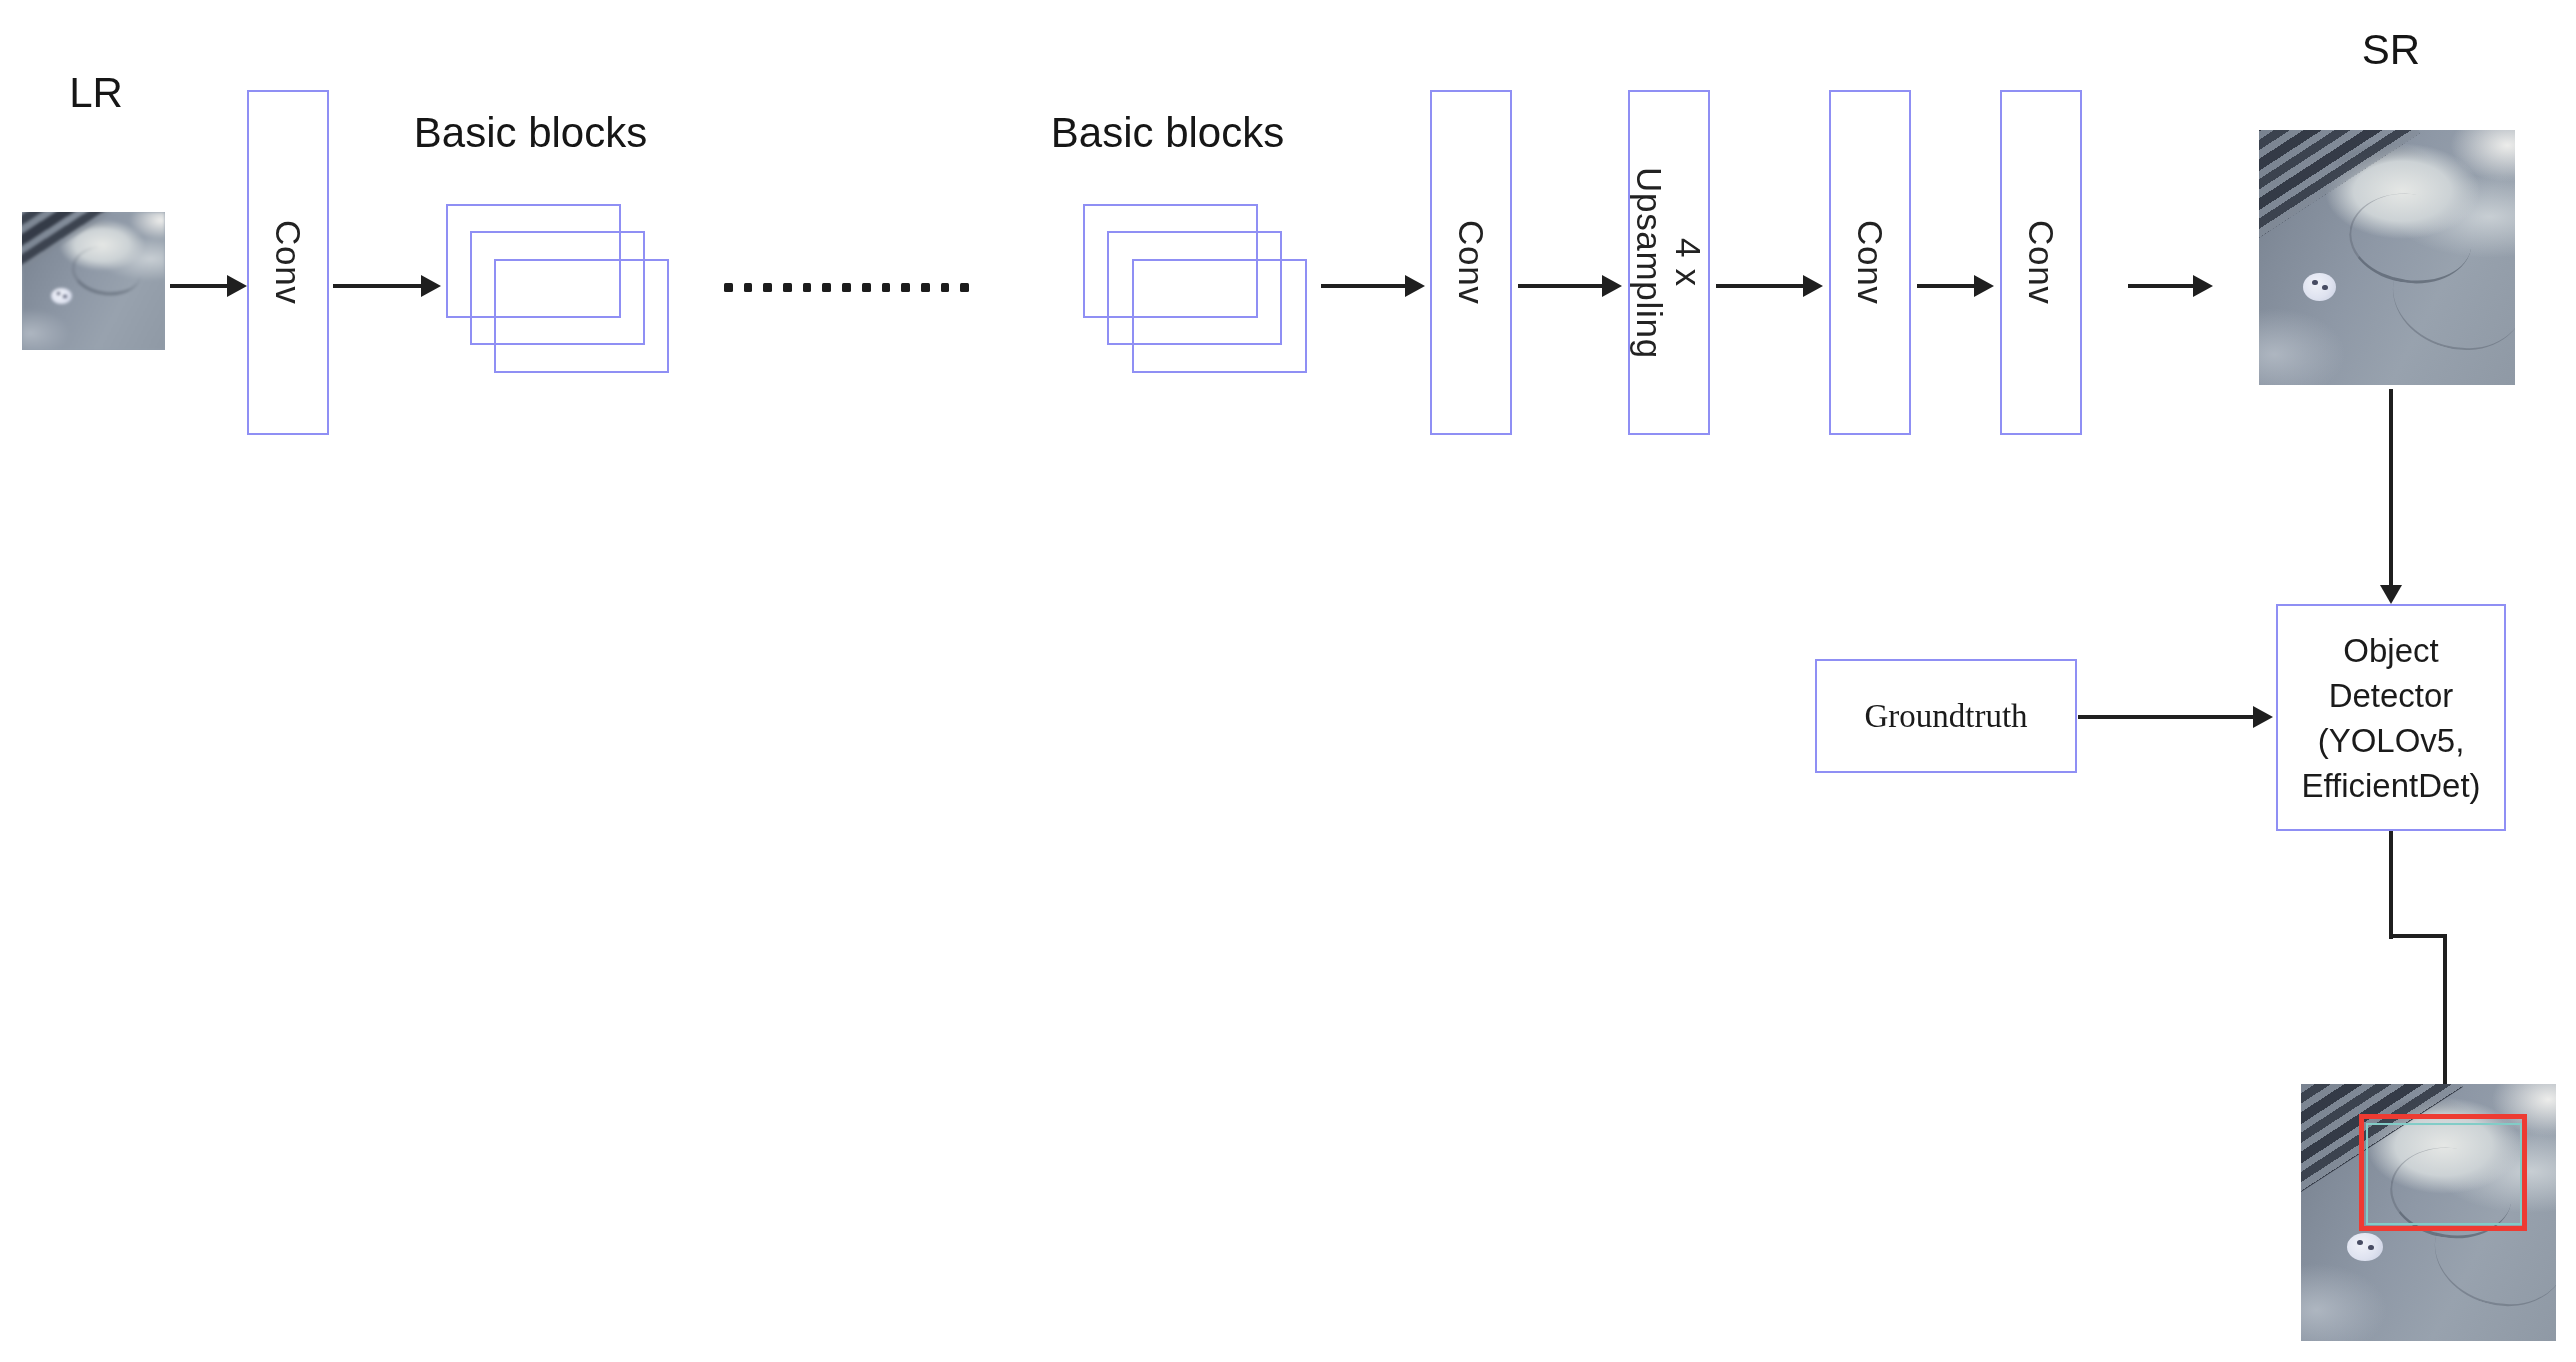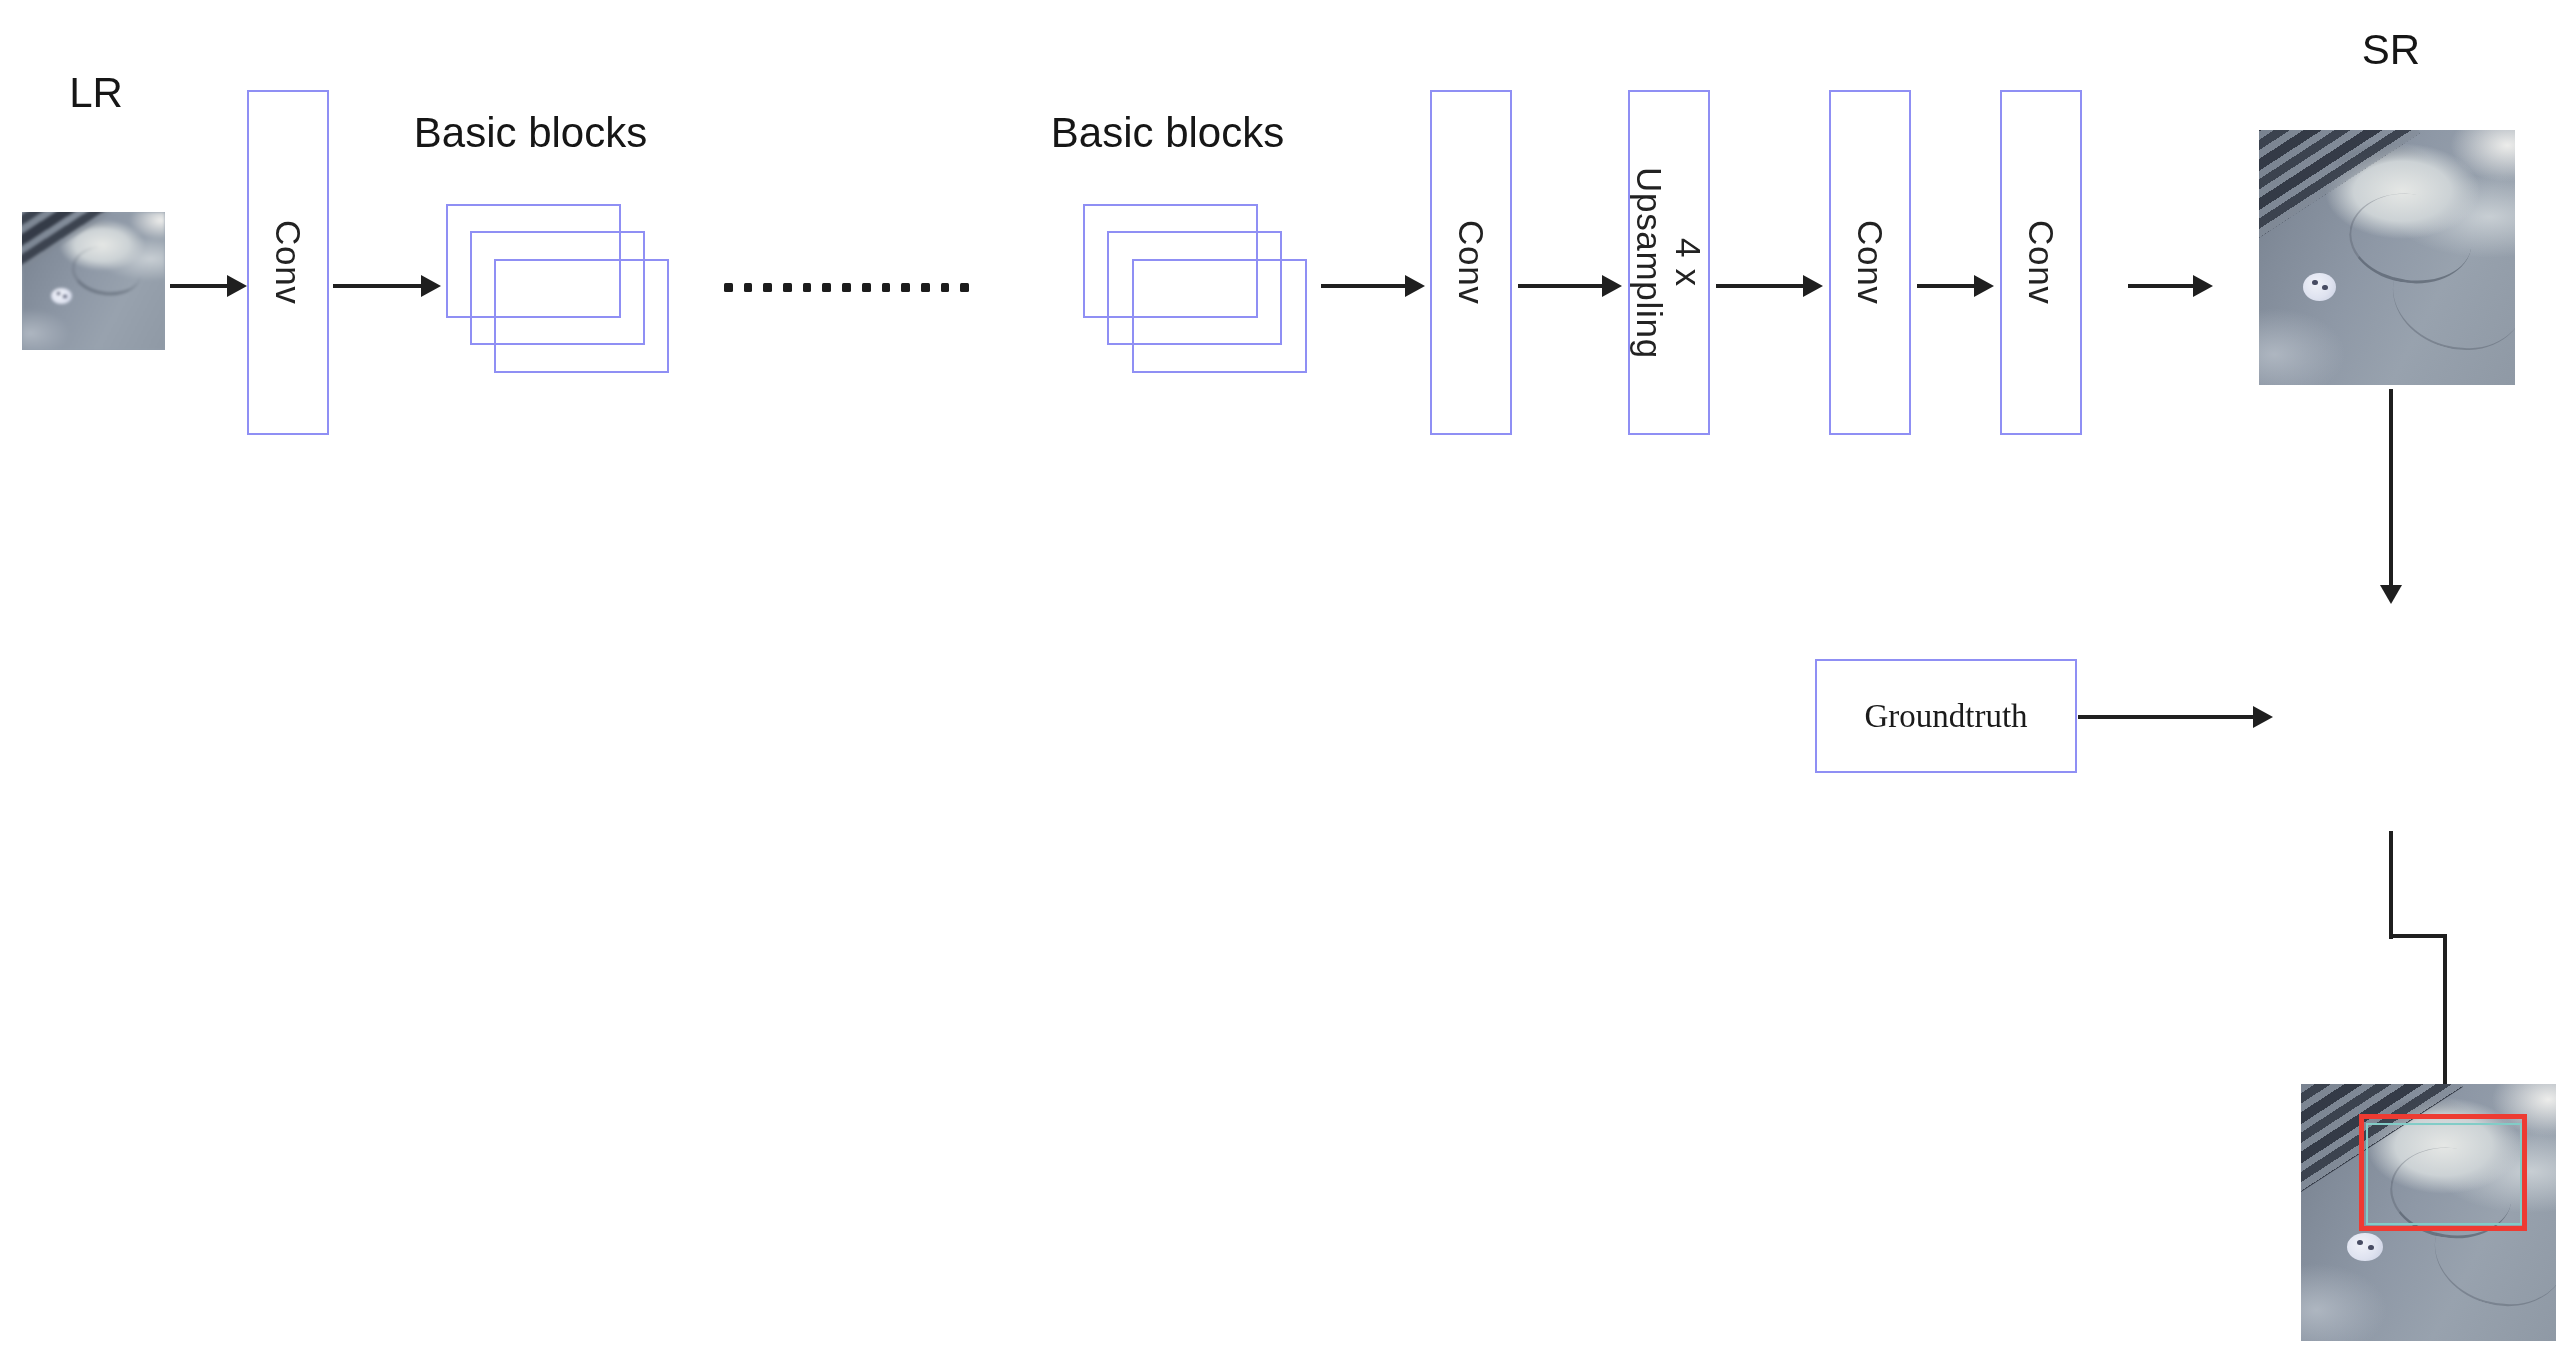--- a/index.html
+++ b/index.html
@@ -172,20 +172,26 @@
     <div class="photo-inner">
       <div class="curb"></div>
       <div class="crack"></div>
       <div class="crack2"></div>
       <div class="disc" style="left:17%;top:56%;width:13%;height:11%;"></div>
     </div>
   </div>
 
   <div class="varrow" style="left:2389px;top:389px;height:196px;"></div>
 
+  <div class="node detector">
+    <div>Object</div>
+    <div>Detector</div>
+    <div>(YOLOv5,</div>
+    <div>EfficientDet)</div>
+  </div>
 
   <div class="node groundtruth">
     <div>Groundtruth</div>
   </div>
   <div class="harrow" style="left:2078px;top:715px;width:175px;"></div>
 
   <div class="seg" style="left:2389px;top:831px;width:4.4px;height:108px;"></div>
   <div class="seg" style="left:2389px;top:934px;width:58px;height:4.4px;"></div>
   <div class="seg" style="left:2443px;top:934px;width:4.4px;height:150px;"></div>
 

